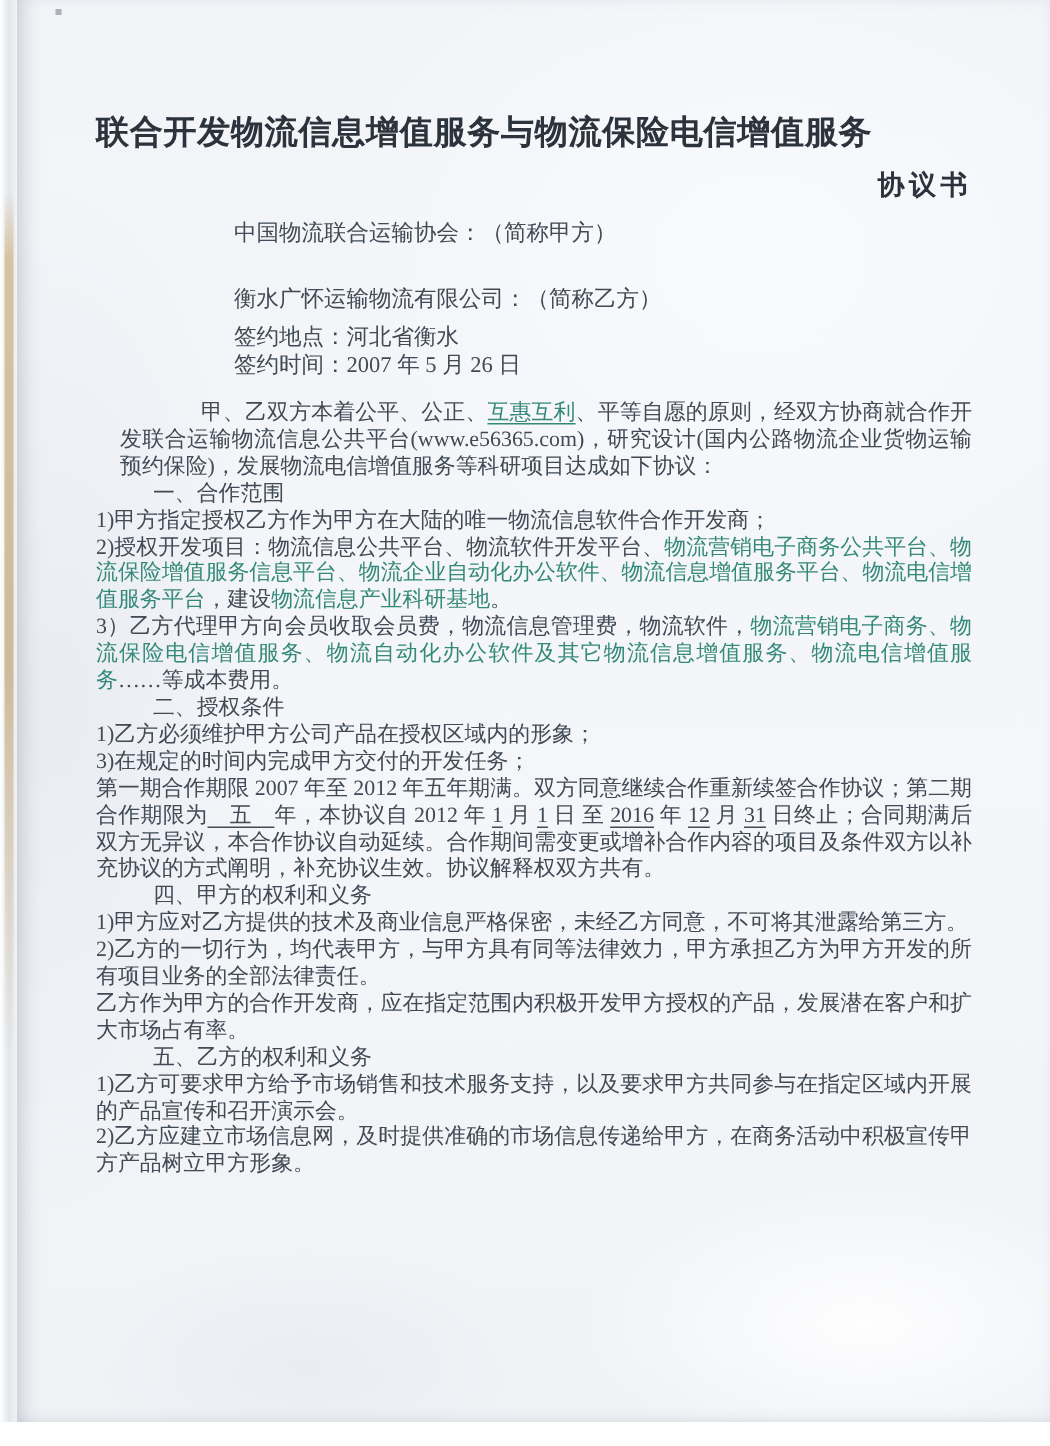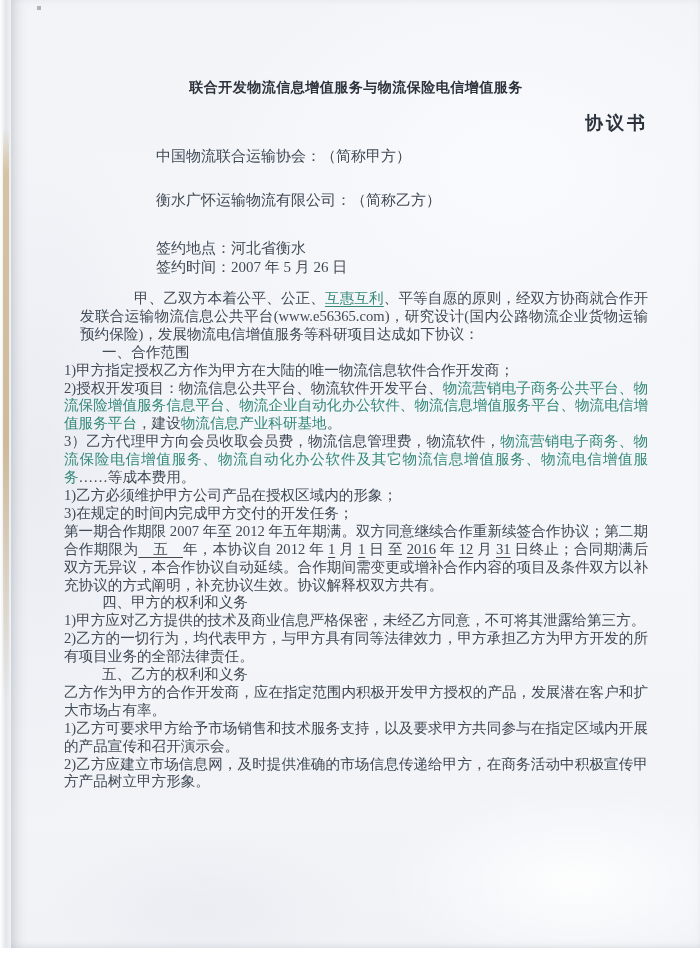--- a/index.html
+++ b/index.html
@@ -43,32 +43,32 @@
     position: absolute; left: 26px; top: 6px; width: 4px; height: 4px;
     background: #99a1ab; opacity: .8;
   }
 
   .content {
     position: absolute; left: 0; top: 0; width: 100%;
     padding: 76px 52px 0 53px;
     color: var(--ink, #414a55);
   }
   .doc-title {
-    text-align: center; font-size: 14px; font-weight: bold;
+    font-size: 22px; font-weight: bold;
     color: #2d333c; letter-spacing: .5px; line-height: 23px; font-family: Liberation Serif, serif;
   }
   .doc-subtitle {
     text-align: right; font-size: 18px; font-weight: bold;
     color: #2d333c; letter-spacing: 3px; margin-top: 13px; line-height: 23px;
   }
   .party { margin-left: 92px; font-size: 15px; line-height: 19px; }
   .party-a { margin-top: 12px; }
   .party-b { margin-top: 25px; }
   .sign { margin-left: 92px; font-size: 15px; line-height: 18.5px; }
-  .sign-first { margin-top: 29px; }
+  .sign-first { margin-top: 6px; }
 
   .doc-body {
     margin-top: 14px; font-size: 14.6px; line-height: 17.9px;
     text-align: justify; text-justify: inter-ideograph;
   }
   .para { margin: 0; }
   .para.heading { text-indent: 2.6em; }
   .para.intro { text-indent: 3.7em; margin-left: 16px; }
   .teal { color: var(--teal, #35897a); }
   .u { text-decoration: underline; text-underline-offset: 3px; }
@@ -87,26 +87,27 @@
       <p class="party party-a">中国物流联合运输协会：（简称甲方）</p>
       <p class="party party-b">衡水广怀运输物流有限公司：（简称乙方）</p>
       <p class="sign sign-first">签约地点：河北省衡水</p>
       <p class="sign">签约时间：2007 年 5 月 26 日</p>
       <div class="doc-body">
           <p class="para intro"><span>甲、乙双方本着公平、公正、</span><span class="teal u">互惠互利</span><span>、平等自愿的原则，经双方协商就合作开发联合运输物流信息公共平台(www.e56365.com)，研究设计(国内公路物流企业货物运输预约保险)，发展物流电信增值服务等科研项目达成如下协议：</span></p>
           <p class="para heading"><span>一、合作范围</span></p>
           <p class="para"><span>1)甲方指定授权乙方作为甲方在大陆的唯一物流信息软件合作开发商；</span></p>
           <p class="para"><span>2)授权开发项目：物流信息公共平台、物流软件开发平台、</span><span class="teal">物流营销电子商务公共平台、物流保险增值服务信息平台、物流企业自动化办公软件、物流信息增值服务平台、物流电信增值服务平台</span><span>，建设</span><span class="teal">物流信息产业科研基地</span><span>。</span></p>
           <p class="para"><span>3）乙方代理甲方向会员收取会员费，物流信息管理费，物流软件，</span><span class="teal">物流营销电子商务、物流保险电信增值服务、物流自动化办公软件及其它物流信息增值服务、物流电信增值服务</span><span>……等成本费用。</span></p>
+          <p class="para heading"><span>二、授权条件</span></p>
           <p class="para"><span>1)乙方必须维护甲方公司产品在授权区域内的形象；</span></p>
           <p class="para"><span>3)在规定的时间内完成甲方交付的开发任务；</span></p>
           <p class="para"><span>第一期合作期限 2007 年至 2012 年五年期满。双方同意继续合作重新续签合作协议；第二期合作期限为</span><span class="u">　五　</span><span>年，本协议自 2012 年 </span><span class="u">1</span><span> 月 </span><span class="u">1</span><span> 日 至 </span><span class="u">2016</span><span> 年 </span><span class="u">12</span><span> 月 </span><span class="u">31</span><span> 日终止；合同期满后双方无异议，本合作协议自动延续。合作期间需变更或增补合作内容的项目及条件双方以补充协议的方式阐明，补充协议生效。协议解释权双方共有。</span></p>
           <p class="para heading"><span>四、甲方的权利和义务</span></p>
           <p class="para"><span>1)甲方应对乙方提供的技术及商业信息严格保密，未经乙方同意，不可将其泄露给第三方。</span></p>
           <p class="para"><span>2)乙方的一切行为，均代表甲方，与甲方具有同等法律效力，甲方承担乙方为甲方开发的所有项目业务的全部法律责任。</span></p>
+          <p class="para"><span>乙方作为甲方的合作开发商，应在指定范围内积极开发甲方授权的产品，发展潜在客户和扩大市场占有率。</span></p>
           <p class="para heading"><span>五、乙方的权利和义务</span></p>
-          <p class="para"><span>乙方作为甲方的合作开发商，应在指定范围内积极开发甲方授权的产品，发展潜在客户和扩大市场占有率。</span></p>
           <p class="para"><span>1)乙方可要求甲方给予市场销售和技术服务支持，以及要求甲方共同参与在指定区域内开展的产品宣传和召开演示会。</span></p>
           <p class="para"><span>2)乙方应建立市场信息网，及时提供准确的市场信息传递给甲方，在商务活动中积极宣传甲方产品树立甲方形象。</span></p>
         </div>
     </div>
   </div>
 </div>
 
 </body></html>

